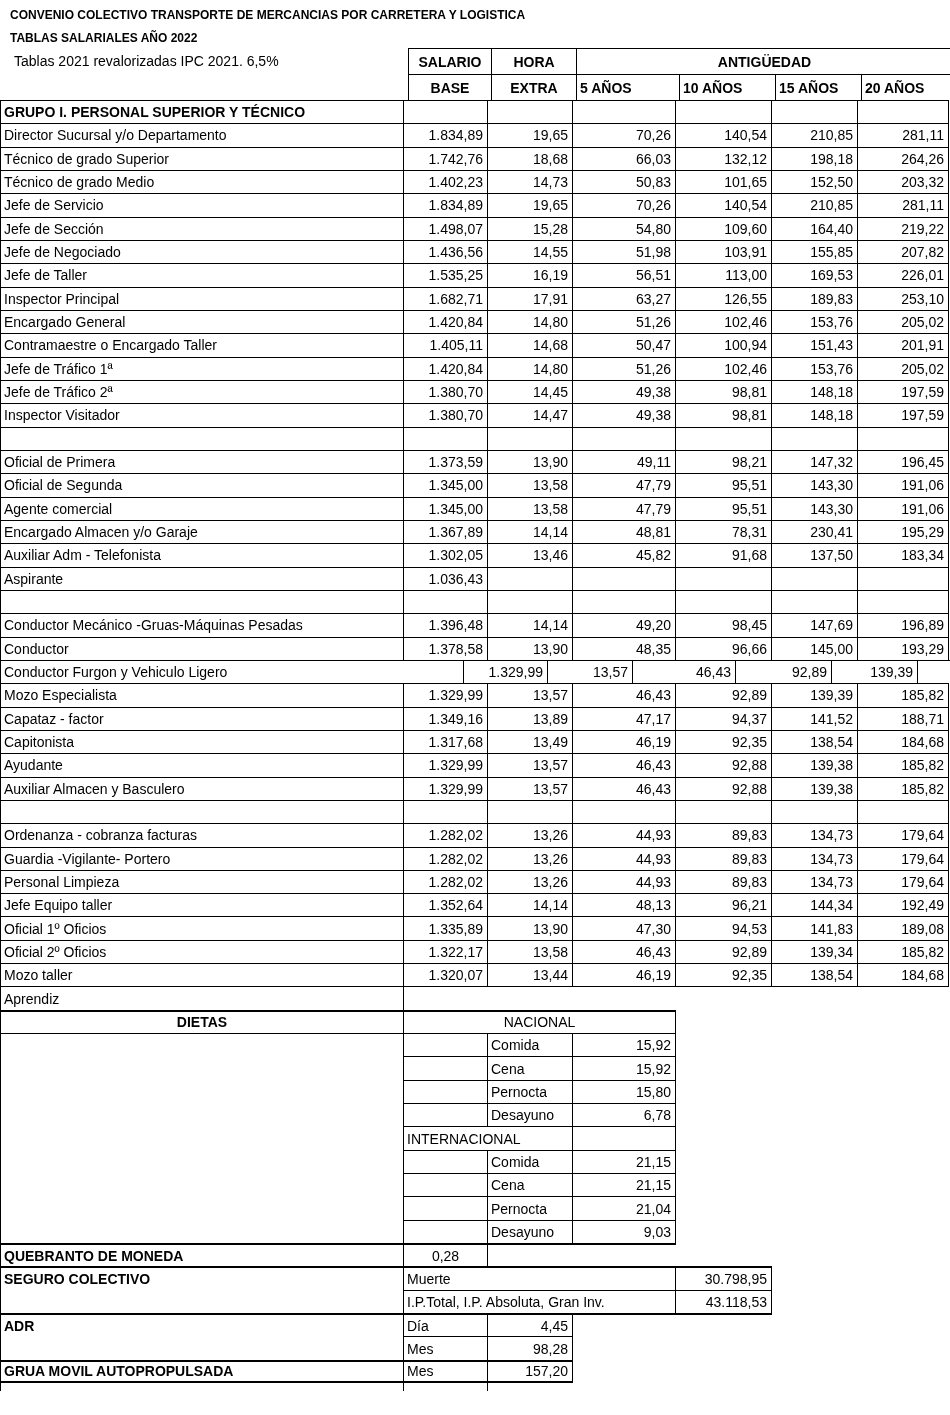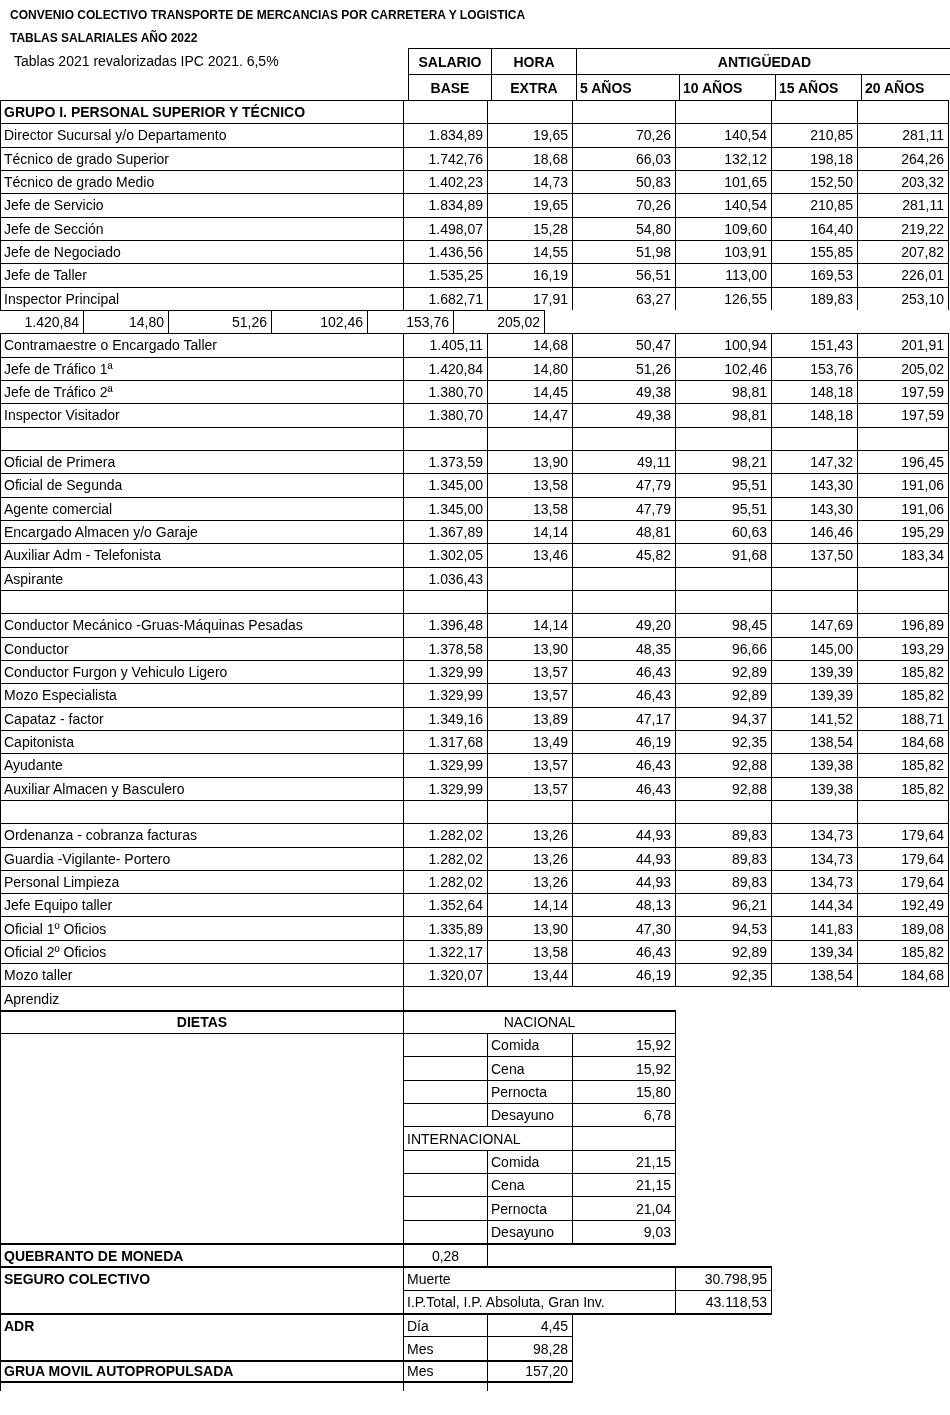--- a/index.html
+++ b/index.html
@@ -146,20 +146,21 @@
       <div class="row">
         <div class="cell bL bT bR lab" style="width: 404px;">Inspector Principal</div>
         <div class="cell bT bR num" style="width: 84px;">1.682,71</div>
         <div class="cell bT bR num" style="width: 85px;">17,91</div>
         <div class="cell bT bR num" style="width: 103px;">63,27</div>
         <div class="cell bT bR num" style="width: 96px;">126,55</div>
         <div class="cell bT bR num" style="width: 86px;">189,83</div>
         <div class="cell bT bR num" style="width: 91px;">253,10</div>
       </div>
       <div class="row">
+        <div class="cell bL bT bR lab" style="width: 404px;">Encargado General</div>
         <div class="cell bT bR num" style="width: 84px;">1.420,84</div>
         <div class="cell bT bR num" style="width: 85px;">14,80</div>
         <div class="cell bT bR num" style="width: 103px;">51,26</div>
         <div class="cell bT bR num" style="width: 96px;">102,46</div>
         <div class="cell bT bR num" style="width: 86px;">153,76</div>
         <div class="cell bT bR num" style="width: 91px;">205,02</div>
       </div>
       <div class="row">
         <div class="cell bL bT bR lab" style="width: 404px;">Contramaestre o Encargado Taller</div>
         <div class="cell bT bR num" style="width: 84px;">1.405,11</div>
@@ -230,22 +231,22 @@
         <div class="cell bT bR num" style="width: 103px;">47,79</div>
         <div class="cell bT bR num" style="width: 96px;">95,51</div>
         <div class="cell bT bR num" style="width: 86px;">143,30</div>
         <div class="cell bT bR num" style="width: 91px;">191,06</div>
       </div>
       <div class="row">
         <div class="cell bL bT bR lab" style="width: 404px;">Encargado Almacen y/o Garaje</div>
         <div class="cell bT bR num" style="width: 84px;">1.367,89</div>
         <div class="cell bT bR num" style="width: 85px;">14,14</div>
         <div class="cell bT bR num" style="width: 103px;">48,81</div>
-        <div class="cell bT bR num" style="width: 96px;">60,63</div>
-        <div class="cell bT bR num" style="width: 86px;">146,46</div>
+        <div class="cell bT bR num" style="width: 96px;">78,31</div>
+        <div class="cell bT bR num" style="width: 86px;">230,41</div>
         <div class="cell bT bR num" style="width: 91px;">195,29</div>
       </div>
       <div class="row">
         <div class="cell bL bT bR lab" style="width: 404px;">Auxiliar Adm - Telefonista</div>
         <div class="cell bT bR num" style="width: 84px;">1.302,05</div>
         <div class="cell bT bR num" style="width: 85px;">13,46</div>
         <div class="cell bT bR num" style="width: 103px;">45,82</div>
         <div class="cell bT bR num" style="width: 96px;">91,68</div>
         <div class="cell bT bR num" style="width: 86px;">137,50</div>
         <div class="cell bT bR num" style="width: 91px;">183,34</div>
@@ -280,21 +281,21 @@
       <div class="row">
         <div class="cell bL bT bR lab" style="width: 404px;">Conductor</div>
         <div class="cell bT bR num" style="width: 84px;">1.378,58</div>
         <div class="cell bT bR num" style="width: 85px;">13,90</div>
         <div class="cell bT bR num" style="width: 103px;">48,35</div>
         <div class="cell bT bR num" style="width: 96px;">96,66</div>
         <div class="cell bT bR num" style="width: 86px;">145,00</div>
         <div class="cell bT bR num" style="width: 91px;">193,29</div>
       </div>
       <div class="row">
-        <div class="cell bL bT bR lab" style="width: 404px;">Conductor Furgon y Vehiculo Ligero</div>
+        <div class="cell bL bT bR lab" style="width: 464px;">Conductor Furgon y Vehiculo Ligero</div>
         <div class="cell bT bR num" style="width: 84px;">1.329,99</div>
         <div class="cell bT bR num" style="width: 85px;">13,57</div>
         <div class="cell bT bR num" style="width: 103px;">46,43</div>
         <div class="cell bT bR num" style="width: 96px;">92,89</div>
         <div class="cell bT bR num" style="width: 86px;">139,39</div>
         <div class="cell bT bR num" style="width: 91px;">185,82</div>
       </div>
       <div class="row">
         <div class="cell bL bT bR lab" style="width: 404px;">Mozo Especialista</div>
         <div class="cell bT bR num" style="width: 84px;">1.329,99</div>

